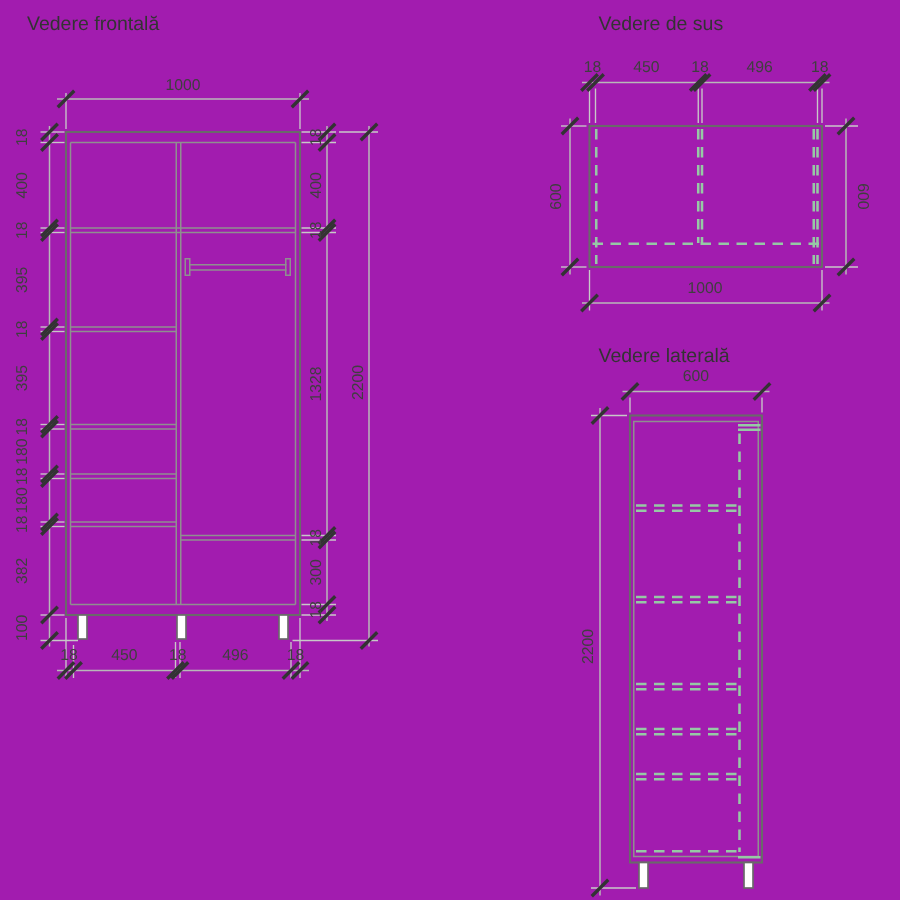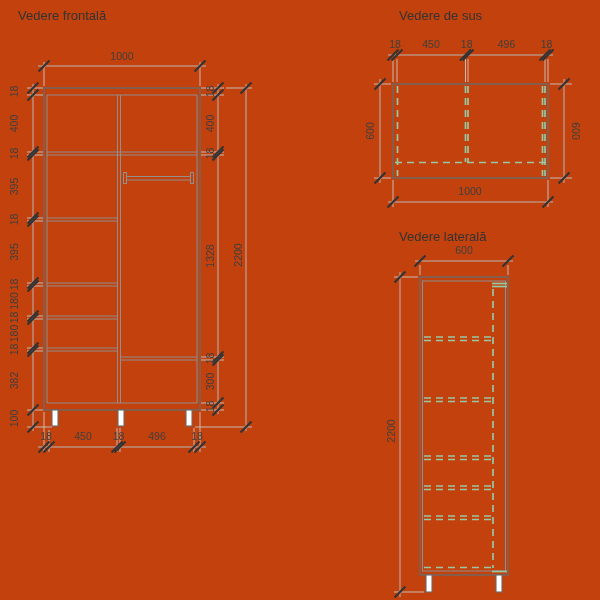--- a/index.html
+++ b/index.html
@@ -1,16 +1,16 @@
 <!DOCTYPE html>
 <html><head>
 <meta charset="utf-8">
 <style>
   html,body{margin:0;padding:0;background:#fff;}
-  .canvas{position:relative;width:600px;height:600px;background:#c2410c;overflow:hidden;
+  .canvas{position:relative;width:600px;height:600px;background:#a21caf;overflow:hidden;
           font-family:"Liberation Sans", sans-serif;}
   svg text{font-family:"Liberation Sans", sans-serif;font-size:10.5px;fill:#3f3f3f;}
   svg text.ttl{font-size:13px;fill:#333;}
   .ol{stroke:#6a6a6a;stroke-width:1.4;fill:none;}
   .il{stroke:#8f8f8f;stroke-width:1;fill:none;}
   .dm{stroke:#b8b8b8;stroke-width:1;fill:none;}
   .ex{stroke:#c8c8c8;stroke-width:0.9;fill:none;}
   .gd{stroke:#96c9a5;stroke-width:1.7;fill:none;stroke-dasharray:7 5;}
   .gs{stroke:#96c9a5;stroke-width:1.7;fill:none;}
   .lg{fill:#ffffff;stroke:#6a6a6a;stroke-width:1.1;}

